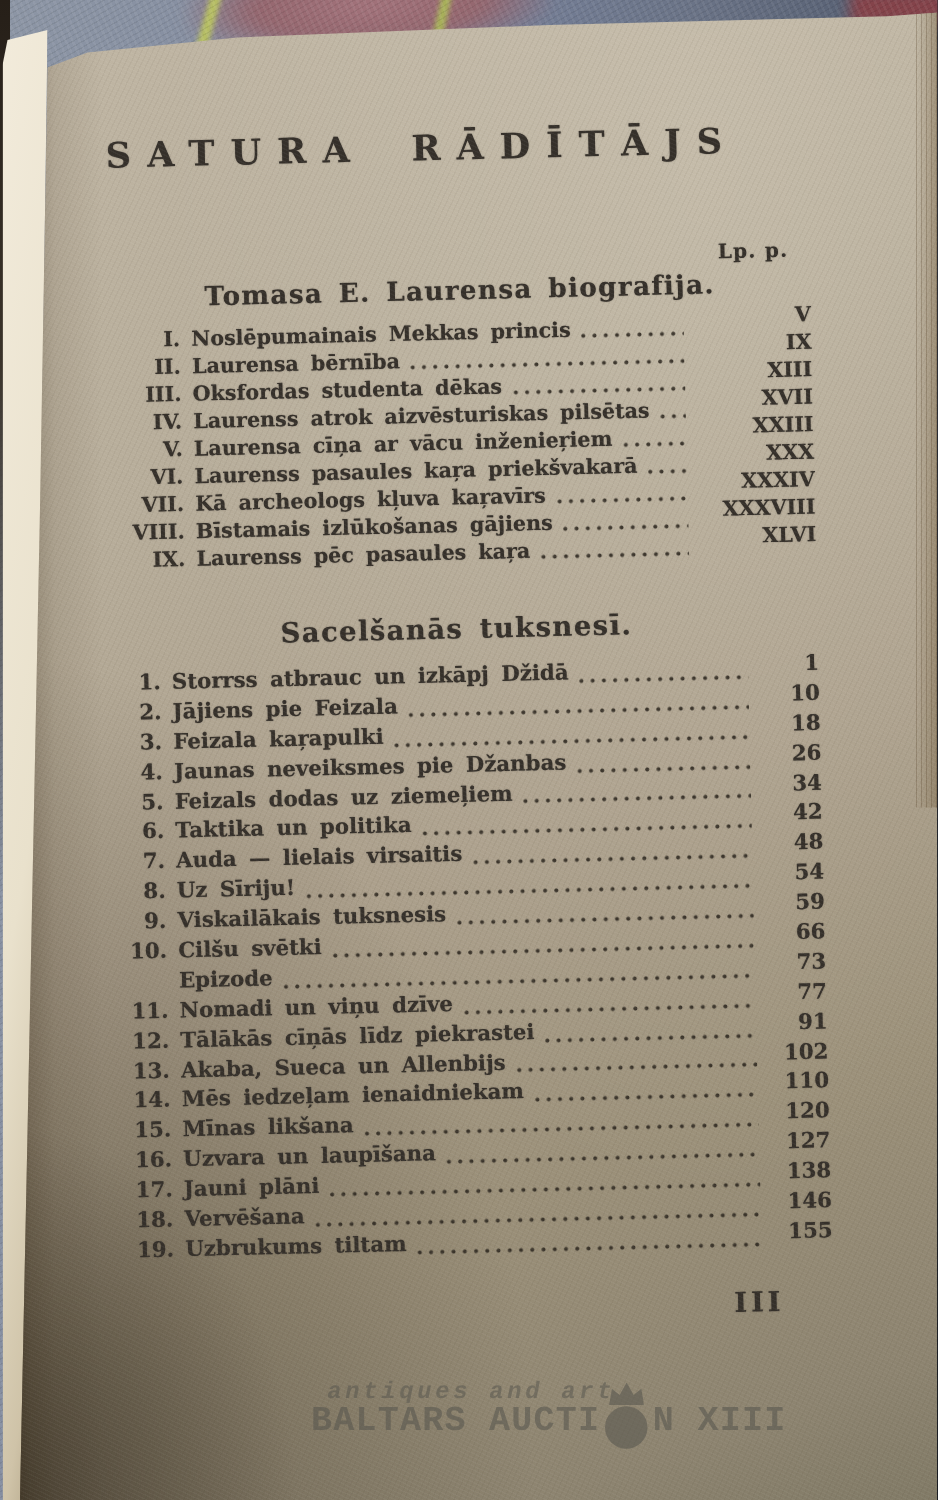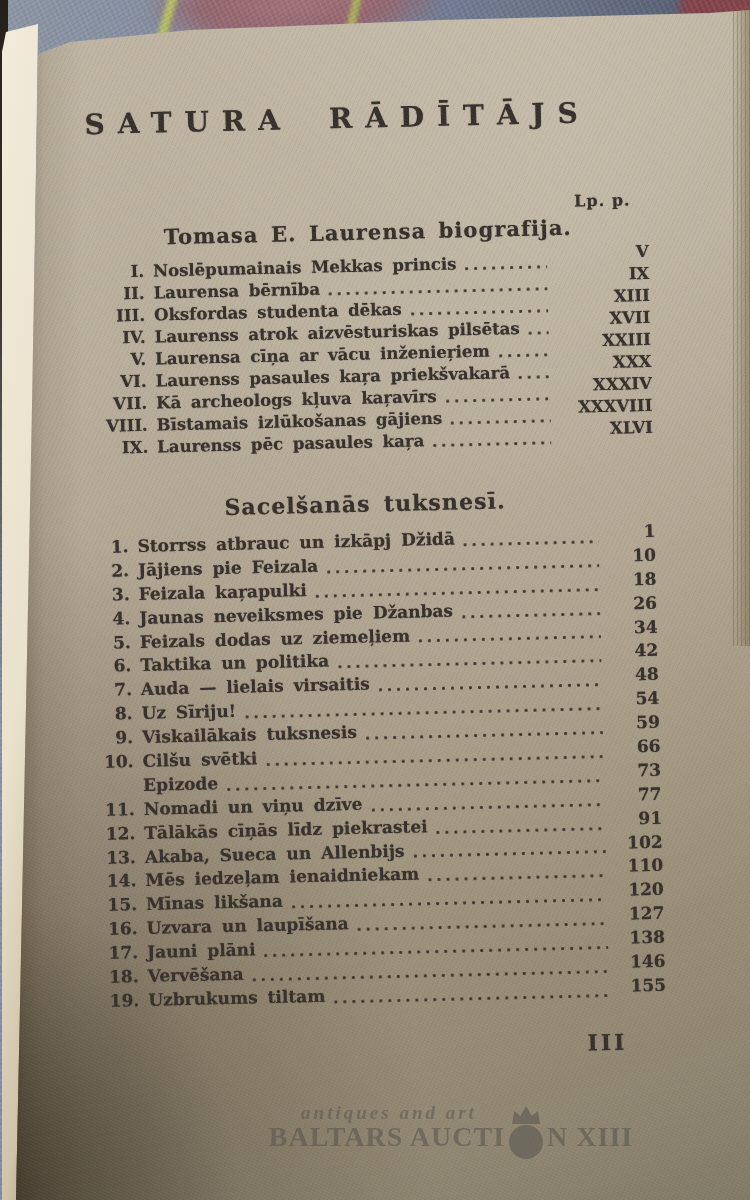--- a/index.html
+++ b/index.html
@@ -118,23 +118,23 @@
   .sec-roman  .pg { width:90px; transform:translateY(-8px); }
   .sec-arabic .pg { width:52px; transform:translateY(-3px); }
 
   .folio {
     margin-top:26px; text-align:right; padding-right:40px;
     font-size:22px; font-weight:700; letter-spacing:3px;
   }
 
   
   .watermark {
-    position:absolute; left:12px; top:1102px; width:688px;
+    position:absolute; left:0; top:1102px; width:688px;
     color:var(--watermark,#55544d); pointer-events:none;
-    font-family:Liberation Serif, serif;
+    font-family:Liberation Mono, monospace;
   }
   .wm-tagline {
     text-align:center; transform:translateX(33px);
     font-style:italic; font-weight:600; font-size:19px; letter-spacing:3px;
     opacity:0.50;
   }
   .wm-brand {
     margin-top:-5px; display:flex; justify-content:center; align-items:center;
     transform:translateX(95px);
     font-weight:800; font-size:28px; letter-spacing:1px; opacity:0.55; white-space:nowrap;

